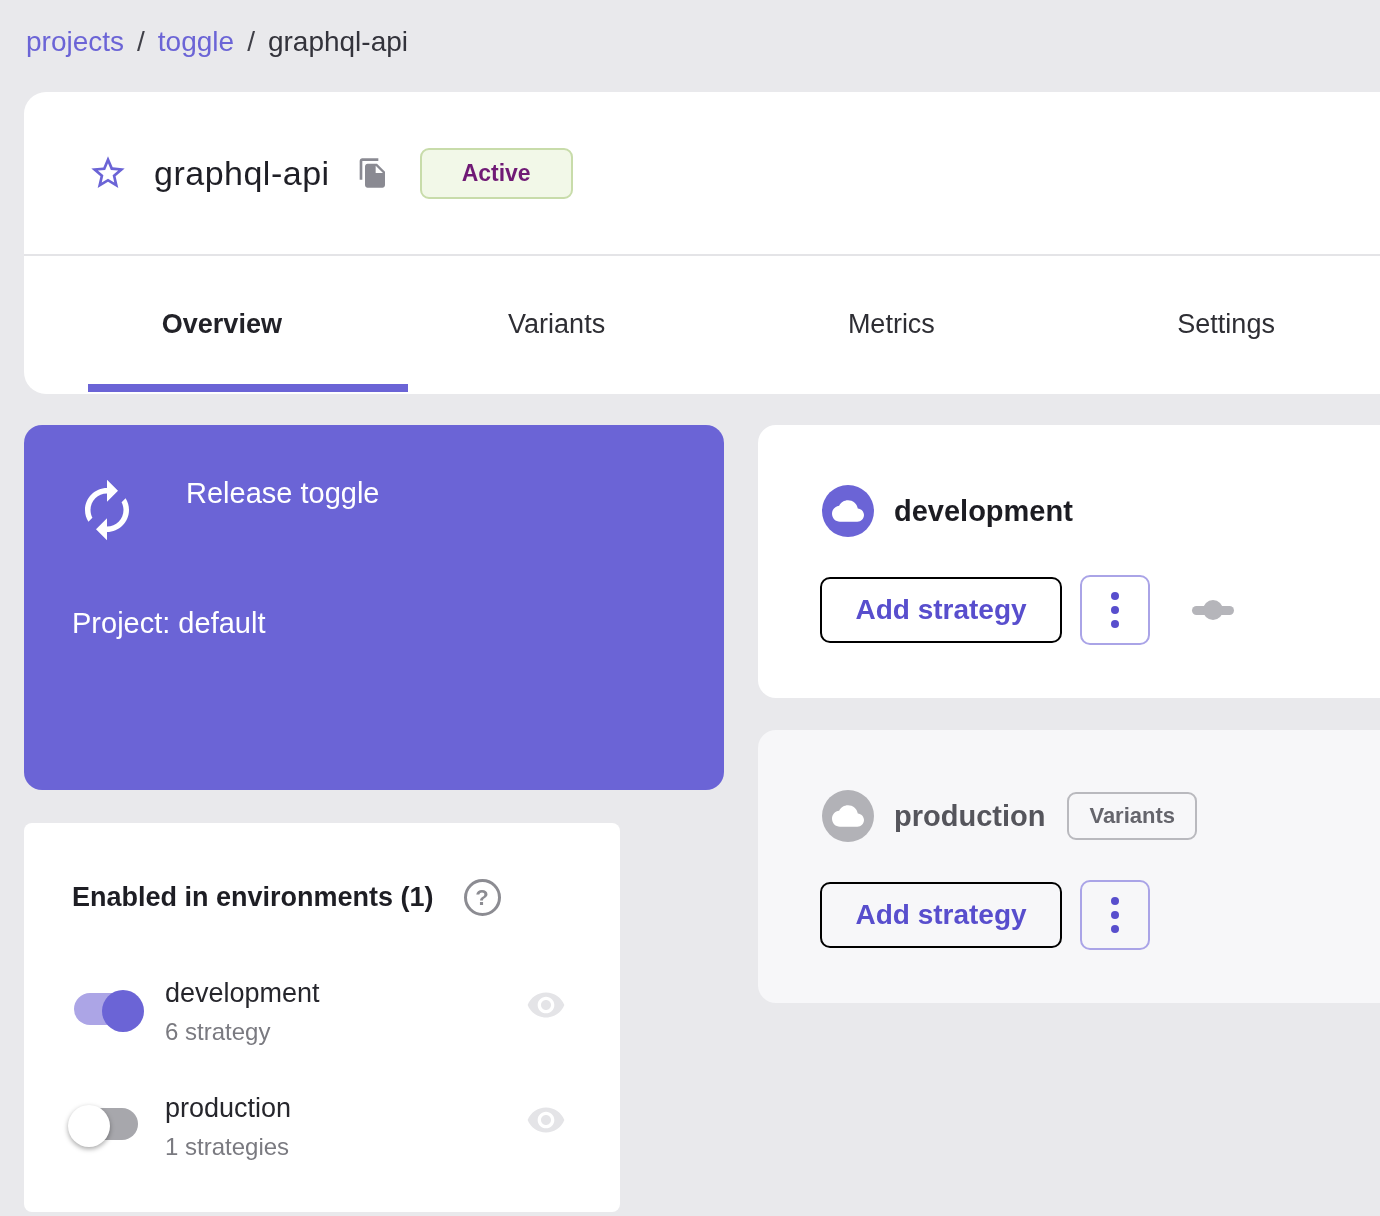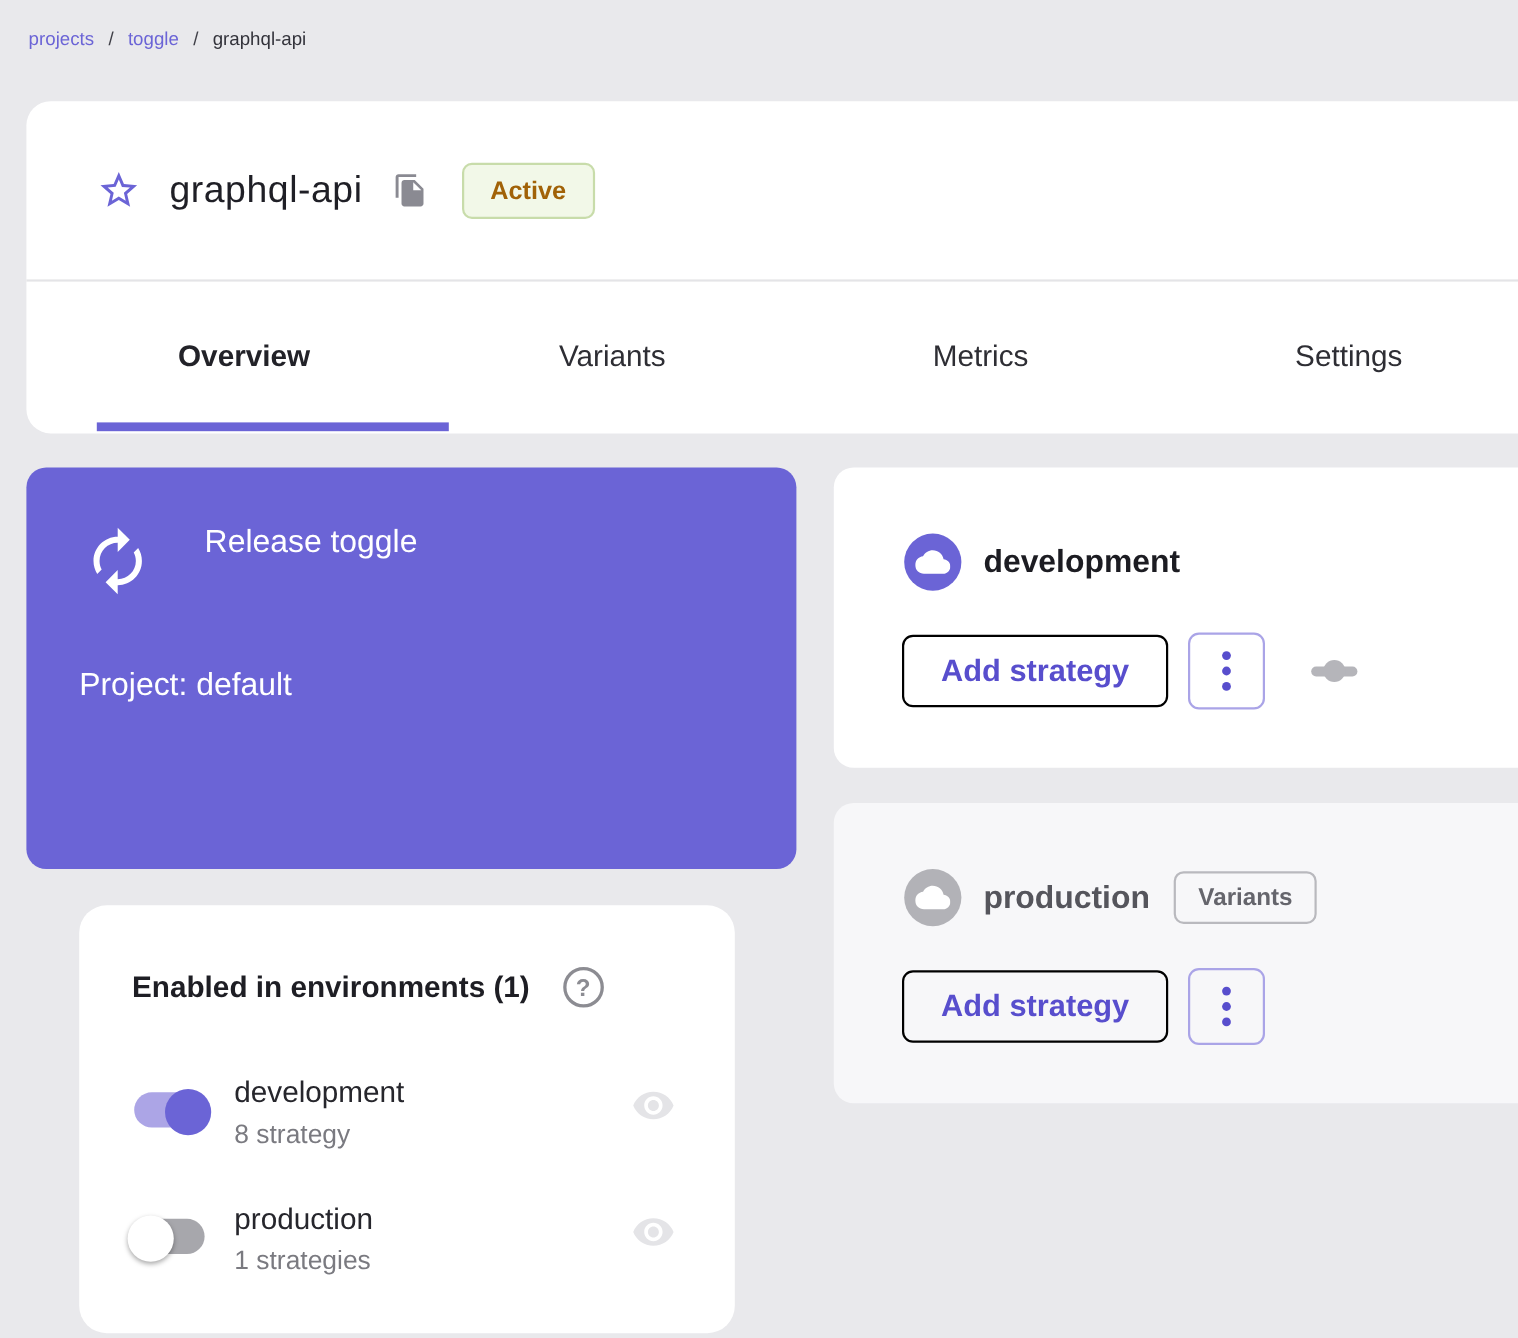--- a/index.html
+++ b/index.html
@@ -6,32 +6,32 @@
   html,body { width:1380px; height:1216px; }
   body {
     position:relative;
     background:#e9e9ec;
     font-family:"Liberation Sans", sans-serif;
     color:#2b2b31;
     overflow:hidden;
   }
 
   
-  .breadcrumb { position:absolute; left:26px; top:26px; display:flex; align-items:center; gap:13px; font-size:17px; }
+  .breadcrumb { position:absolute; left:26px; top:26px; display:flex; align-items:center; gap:13px; font-size:28px; }
   .crumb-link { color:#6b64d6; cursor:pointer; }
   .crumb-sep { color:#3f3f47; }
   .crumb-current { color:#33333b; }
 
   
   .header-card { position:absolute; left:24px; top:92px; right:0; height:302px; background:#ffffff; border-radius:22px 0 0 22px; }
   .title-row { height:164px; display:flex; align-items:center; padding-left:64px; border-bottom:2px solid #e4e4e7; }
   .star-btn { width:40px; height:40px; display:flex; align-items:center; justify-content:center; cursor:pointer; }
   .feature-title { margin-left:26px; font-size:34px; font-weight:500; color:#1f1f26; letter-spacing:0.5px; }
   .copy-btn { margin-left:26px; width:34px; height:34px; display:flex; align-items:center; justify-content:center; cursor:pointer; }
-  .badge-active { margin-left:30px; padding:10px 24px; background:#f2f8e8; border:2px solid #c8dcaa; border-radius:9px; color:#a16207; font-size:23px; font-weight:700; }
+  .badge-active { margin-left:30px; padding:10px 40px; background:#f2f8e8; border:2px solid #c8dcaa; border-radius:9px; color:#701a75; font-size:23px; font-weight:700; }
 
   
   .tabs { position:relative; display:flex; height:136px; padding-left:44px;gap:27px; }
   .tab { width:320px; display:flex; align-items:center; justify-content:center; font-size:27px; color:#2e2e34; cursor:pointer; }
   .tab.active { font-weight:700; color:#222228; }
   .tab-underline { position:absolute; left:64px; bottom:0; width:320px; height:8px; background:#6b64d6; }
 
   
   .release-card { position:absolute; left:24px; top:425px; width:700px; height:365px; background:#6b64d6; border-radius:18px; color:#ffffff; }
   .release-head { position:absolute; left:50px; top:52px; display:flex; align-items:flex-start; gap:46px; }
@@ -52,21 +52,21 @@
   .badge-disabled { margin-left:22px; padding:9px 20px; border:2px solid #b9b9be; border-radius:9px; color:#65656c; font-size:22px; font-weight:700; background:transparent; }
   .env-actions { position:absolute; left:62px; top:150px; display:flex; align-items:center; }
   .btn-add-strategy { width:242px; height:66px; background:transparent; border:2px solid #000000; border-radius:10px; color:#584ecd; font-size:28px; font-weight:700; font-family:"Liberation Sans", sans-serif; cursor:pointer; }
   .btn-dots { margin-left:18px; width:70px; height:70px; background:transparent; border:2px solid #aaa4e7; border-radius:10px; display:flex; flex-direction:column; align-items:center; justify-content:center; gap:6px; cursor:pointer; }
   .btn-dots i { width:8px; height:8px; border-radius:50%; background:#584ecd; }
   .slider-icon { margin-left:42px; position:relative; width:42px; height:20px; cursor:pointer; }
   .slider-icon .bar { position:absolute; left:0; top:6px; width:42px; height:9px; border-radius:5px; background:#b5b5ba; }
   .slider-icon .knob { position:absolute; left:11px; top:0; width:20px; height:20px; border-radius:50%; background:#b5b5ba; }
 
   
-  .enabled-card { position:absolute; left:24px; top:823px; width:596px; height:389px; background:#ffffff; border-radius:25px;margin-left:48px; }
+  .enabled-card { position:absolute; left:24px; top:823px; width:596px; height:389px; background:#ffffff; border-radius:8px; }
   .enabled-head { position:absolute; left:48px; top:56px; display:flex; align-items:center; gap:30px; }
   .enabled-title { font-size:27px; font-weight:700; color:#1e1e24; }
   .help-icon { width:37px; height:37px; border:3px solid #8c8c92; border-radius:50%; color:#8c8c92; font-size:22px; font-weight:700; display:flex; align-items:center; justify-content:center; cursor:pointer; }
   .env-row { position:absolute; left:0; right:0; height:100px; }
   .env-row.r0 { top:150px; }
   .env-row.r1 { top:265px; }
   .toggle { position:absolute; left:50px; top:20px; width:64px; height:32px; border-radius:16px; cursor:pointer; }
   .toggle.on { background:#aca5e6; }
   .toggle.off { background:#a7a7ac; }
   .toggle .thumb { position:absolute; top:-3px; width:42px; height:42px; border-radius:50%; }
@@ -170,21 +170,21 @@
     <span class="enabled-title">Enabled in environments (1)</span>
     <span class="help-icon">?</span>
   </div>
 
   <div class="env-row r0">
     <span class="toggle on">
       <span class="thumb"></span>
     </span>
     <span class="row-text">
       <div class="row-name">development</div>
-      <div class="row-strategies">8 strategy</div>
+      <div class="row-strategies">6 strategy</div>
     </span>
     <span class="eye-btn">
       <svg width="48" height="40" viewBox="0 0 24 24" fill="#e4e4e7">
         <path fill-rule="evenodd" d="M12 4.5C7 4.5 2.73 7.61 1 12c1.73 4.39 6 7.5 11 7.5s9.27-3.11 11-7.5c-1.73-4.39-6-7.5-11-7.5zM12 17c-2.76 0-5-2.24-5-5s2.24-5 5-5 5 2.24 5 5-2.24 5-5 5zm0-8c-1.66 0-3 1.34-3 3s1.34 3 3 3 3-1.34 3-3-1.34-3-3-3z"></path>
       </svg>
     </span>
   </div>
 
   <div class="env-row r1">
     <span class="toggle off">

